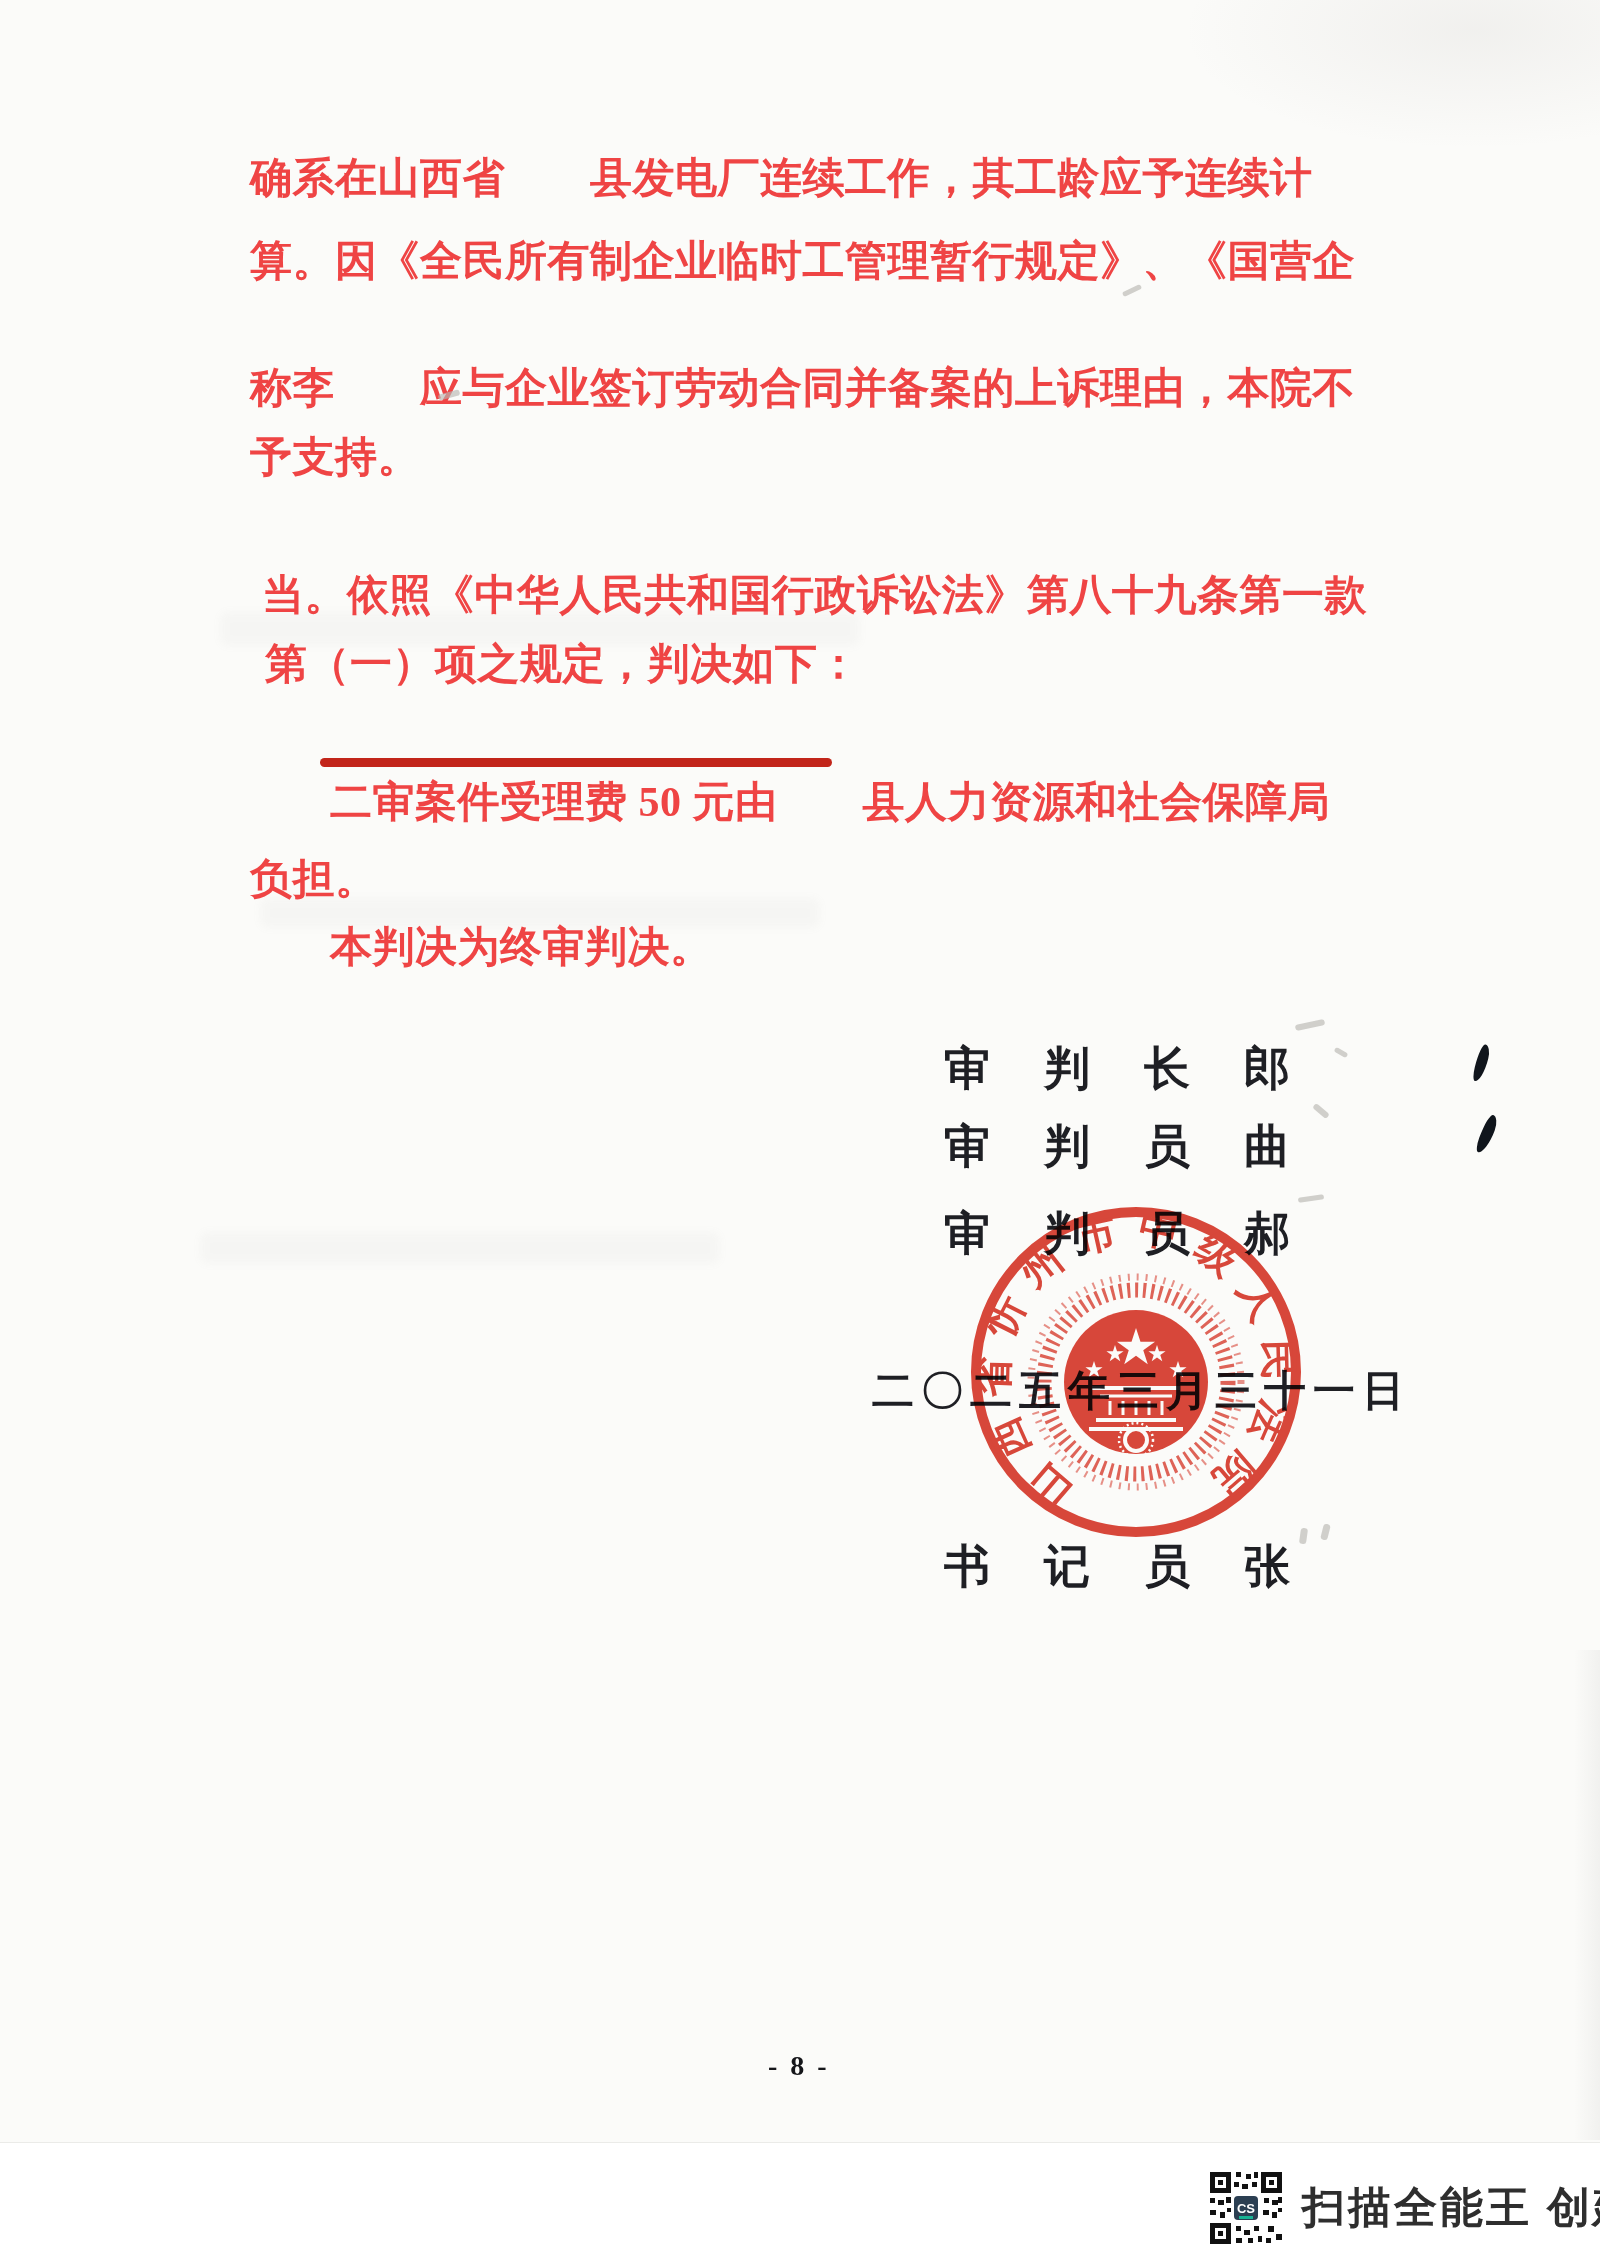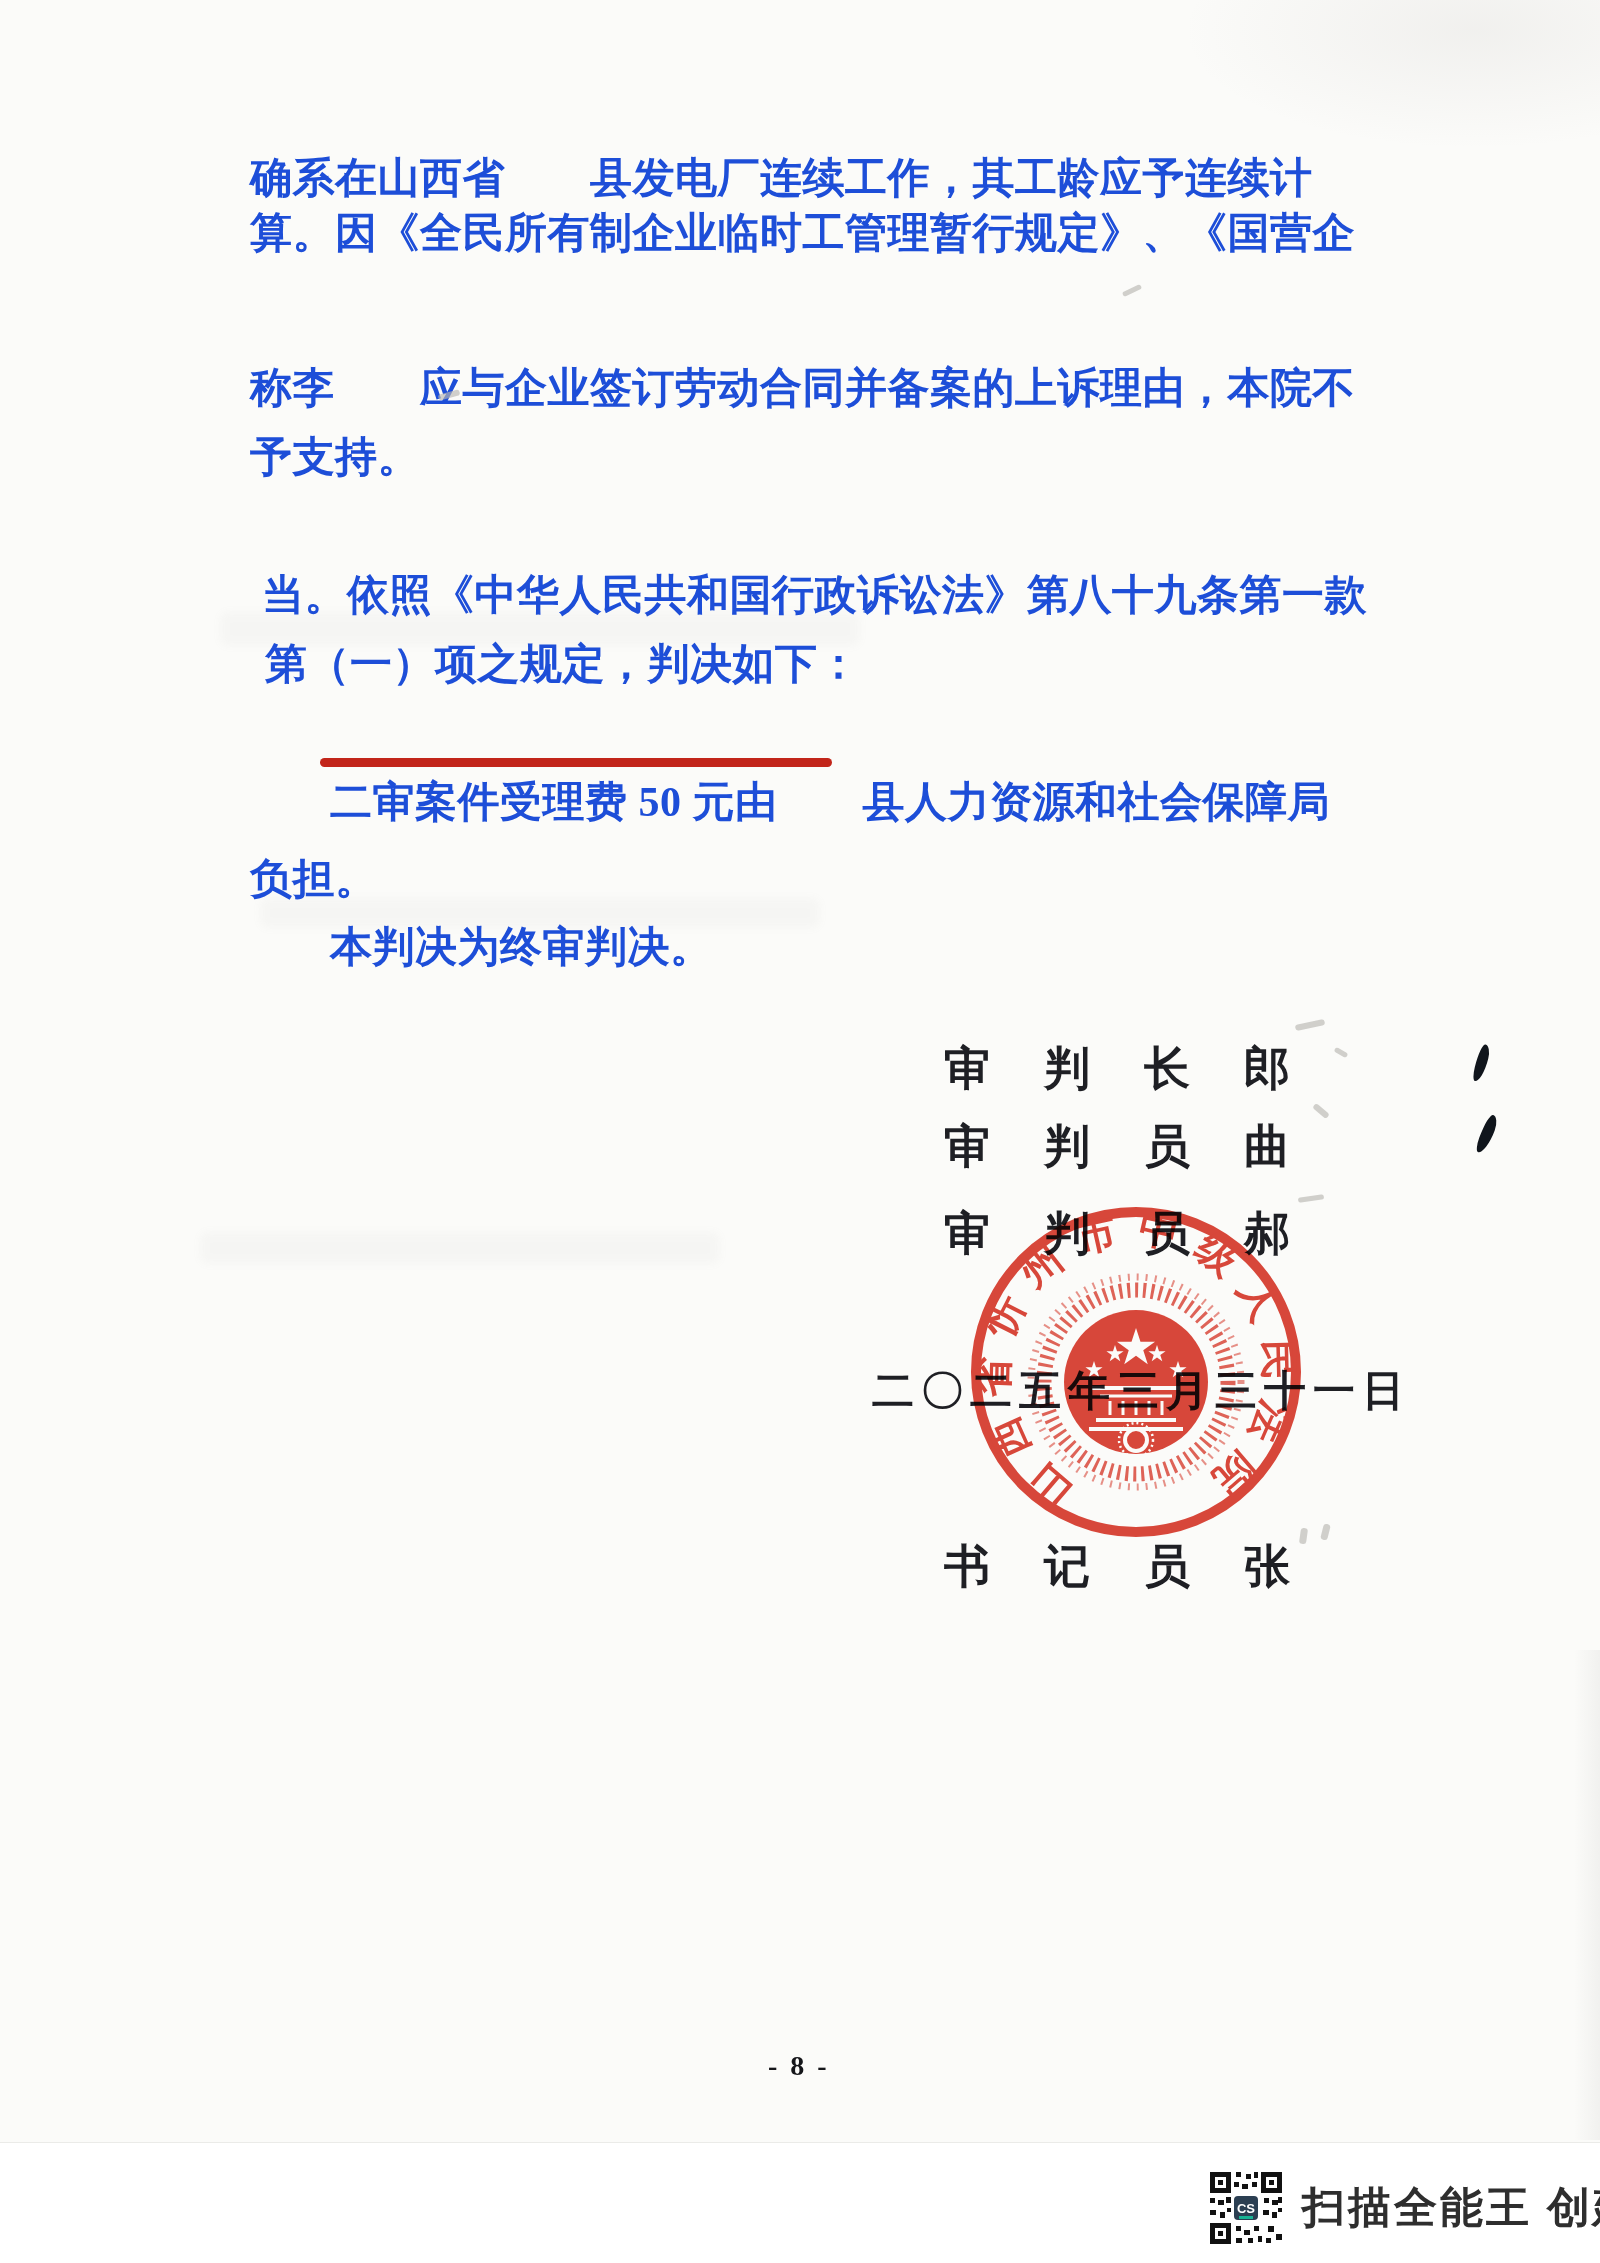--- a/index.html
+++ b/index.html
@@ -11,21 +11,21 @@
   .paper{
     position:absolute;left:0;top:0;width:1600px;height:2142px;
     background:#fbfbf9;
   }
   .paper-edge{
     position:absolute;left:0;top:2142px;width:1600px;height:1px;background:#ebebe8;
   }
   .line{
     position:absolute;white-space:pre;
     font:600 42px "Liberation Serif","DejaVu Serif",serif;
-    color:#1d4ed8;letter-spacing:.5px;line-height:1.1;
+    color:#ef4444;letter-spacing:.5px;line-height:1.1;
   }
   .decision-underline{
     position:absolute;left:320px;top:758px;width:512px;height:9px;
     border-radius:5px;
   }
   .sig{
     position:absolute;left:944px;white-space:pre;
     font:600 46px "Liberation Serif","DejaVu Serif",serif;
     color:#1e1f24;letter-spacing:4px;
   }
@@ -72,21 +72,21 @@
   <div class="paper"></div>
   <div class="corner-noise"></div>
   <div class="edge-streak"></div>
   <div class="paper-edge"></div>
 
   <div class="smudge" style="left:220px;top:612px;width:640px;height:34px;"></div>
   <div class="smudge" style="left:260px;top:898px;width:560px;height:30px;"></div>
   <div class="smudge" style="left:200px;top:1232px;width:520px;height:32px;"></div>
 
   <div class="line" style="left:250px;top:155px;">确系在山西省　　县发电厂连续工作，其工龄应予连续计</div>
-  <div class="line" style="left:250px;top:210px;">算。因《全民所有制企业临时工管理暂行规定》、《国营企</div>
+  <div class="line" style="left:250px;top:238px;">算。因《全民所有制企业临时工管理暂行规定》、《国营企</div>
   <div class="line" style="left:250px;top:365px;">称李　　应与企业签订劳动合同并备案的上诉理由，本院不</div>
   <div class="line" style="left:250px;top:434px;">予支持。</div>
   <div class="line" style="left:250px;top:572px;margin-left:12px;">当。依照《中华人民共和国行政诉讼法》第八十九条第一款</div>
   <div class="line" style="left:265px;top:641px;text-align:center;">第（一）项之规定，判决如下：</div>
 
   <div class="decision-underline" id="underline" style="background: rgb(194, 37, 26);"></div>
 
   <div class="line" style="left:330px;top:779px;">二审案件受理费 50 元由　　县人力资源和社会保障局</div>
   <div class="line" style="left:250px;top:856px;">负担。</div>
   <div class="line" style="left:330px;top:924px;">本判决为终审判决。</div>

